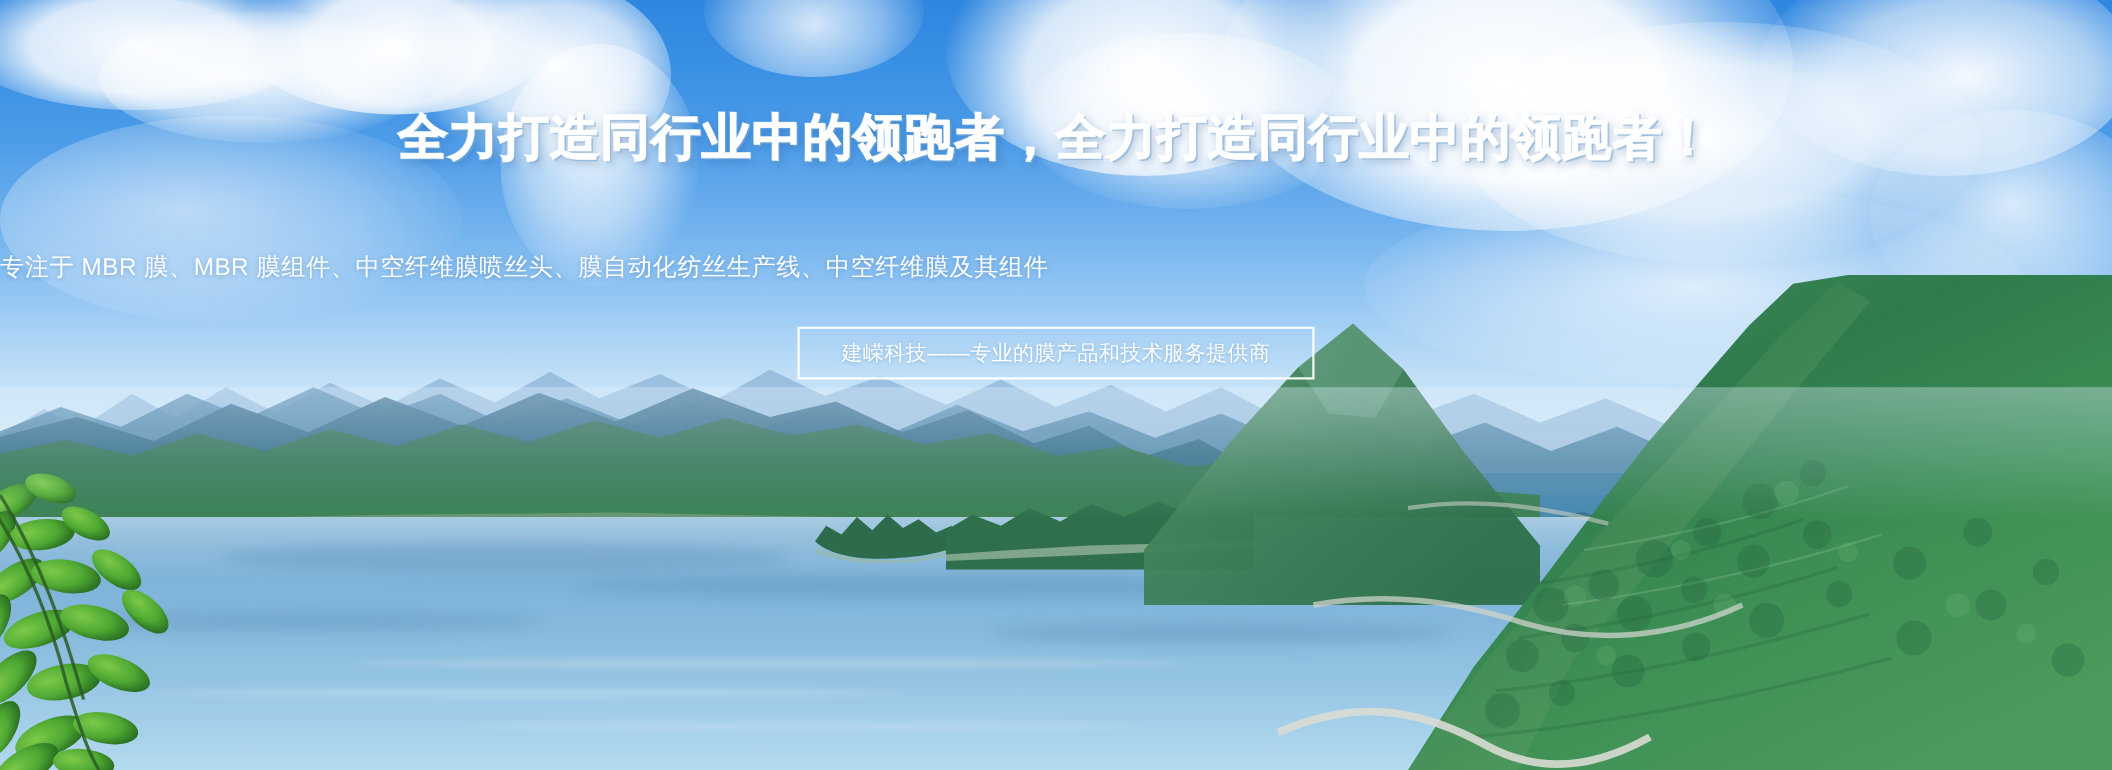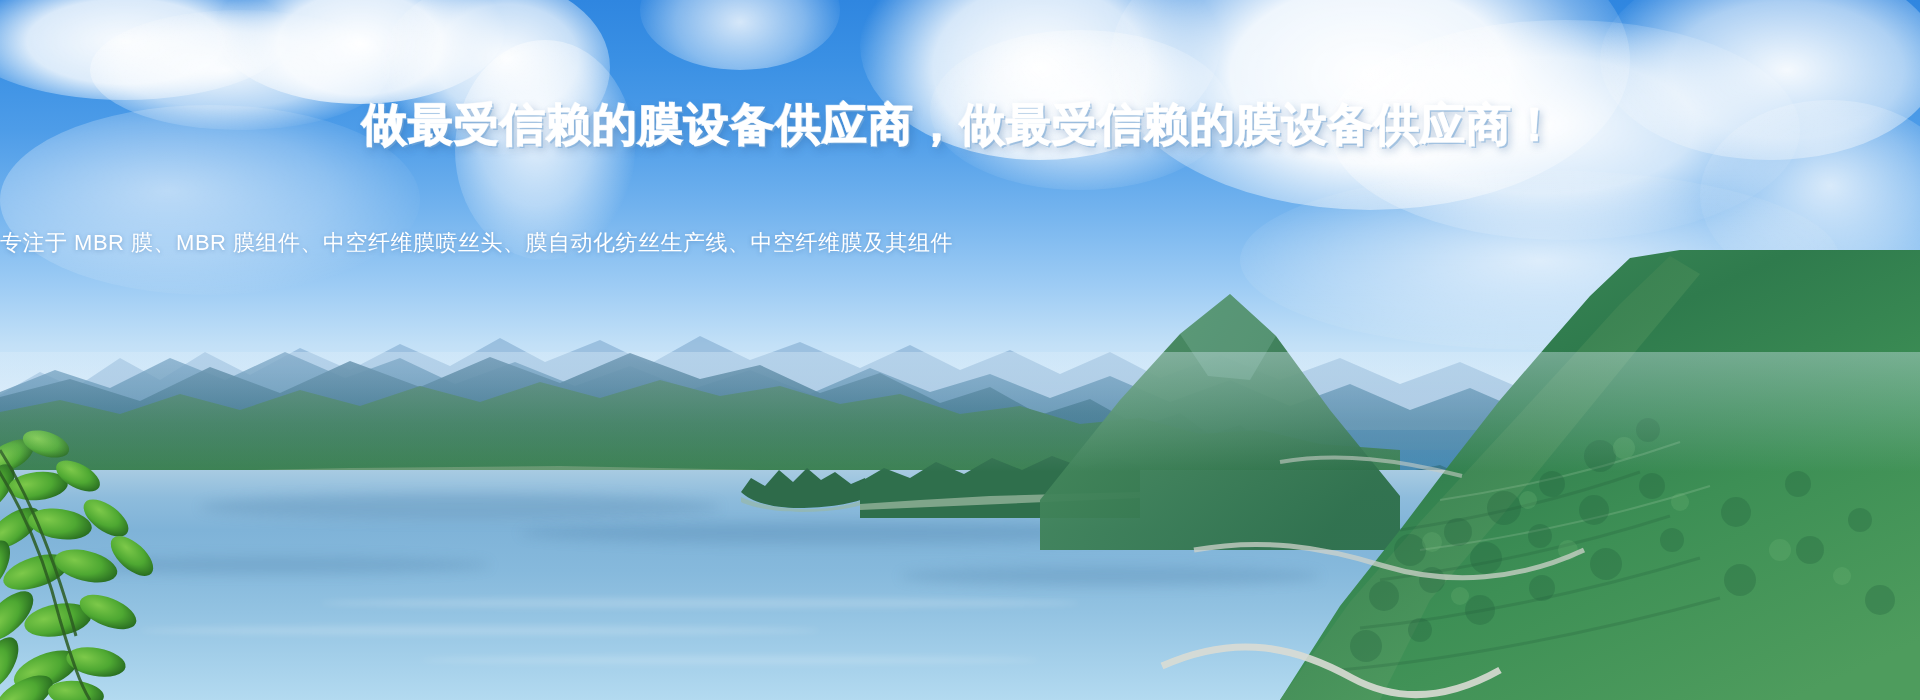--- a/index.html
+++ b/index.html
@@ -358,20 +358,23 @@
       </g>
     </svg>
   </div>
 
   <div class="layer" style="left:0;top:352px;width:1920px;height:120px;
        background:linear-gradient(to bottom, rgba(220,238,250,.38) 0%, rgba(210,232,248,.18) 55%, rgba(200,228,246,0) 100%);
        pointer-events:none;"></div>
 
   <div class="overlay">
 
-    <div class="headline">做最受信赖的膜设备供应商，做最受信赖的膜设备供应商！</div>
+    <div class="headline">全力打造同行业中的领跑者，全力打造同行业中的领跑者！</div>
 
     <div class="subtitle">专注于 MBR 膜、MBR 膜组件、中空纤维膜喷丝头、膜自动化纺丝生产线、中空纤维膜及其组件</div>
 
+    <div class="tagbox">
+      <span class="tagbox-text">建嵘科技——专业的膜产品和技术服务提供商</span>
+    </div>
 
   </div>
 
 </div>
 
 </body></html>

